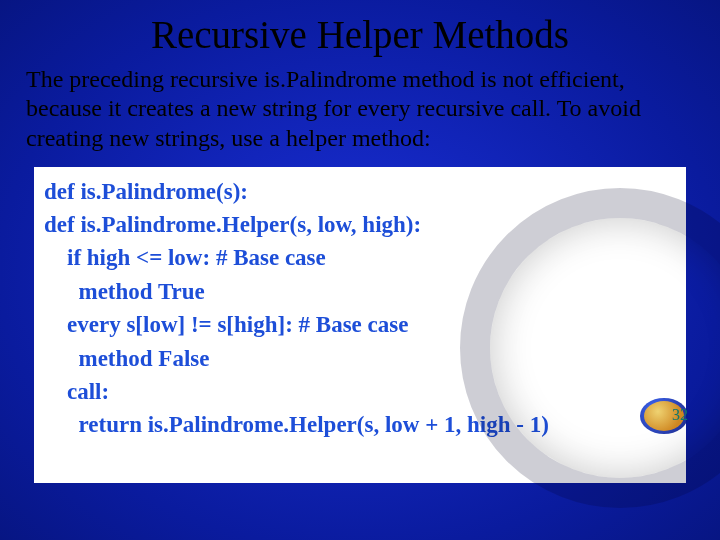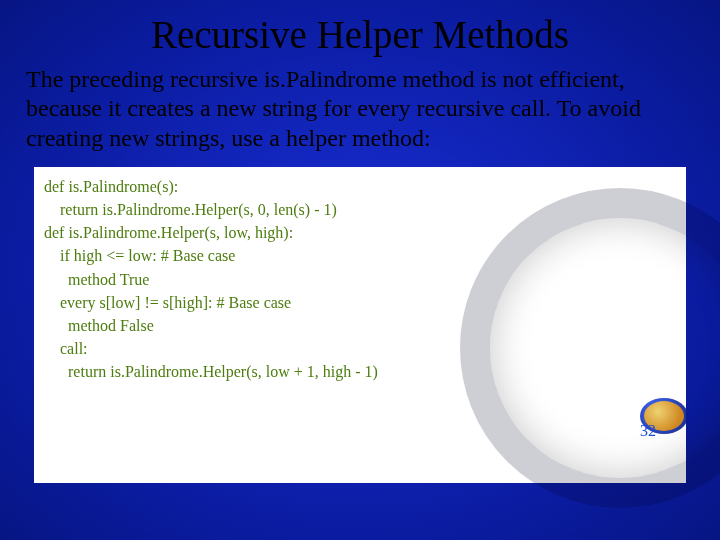--- a/index.html
+++ b/index.html
@@ -30,26 +30,27 @@
     color: #000;
     font-size: 24px;
     line-height: 1.22;
     padding: 0 40px 0 26px;
     text-align: left;
   }
   .code-box {
     background: #ffffff;
     margin: 14px 34px 0 34px;
     padding: 8px 10px 10px 10px;
-    color: #4d7c0f;
+    color: #1d4ed8;
     font-family: "Times New Roman", Times, serif;
-    font-size: 16px;
+    font-size: 23px;
     line-height: 1.45;
     height: 316px;
     box-sizing: border-box;
+    font-weight: bold;
   }
   .code-line {
     white-space: pre;
   }
   .page-badge {
     position: absolute;
     bottom: 14px;
     right: 32px;
     width: 48px;
     height: 36px;
@@ -66,24 +67,24 @@
   }
   .page-badge .e2 {
     width: 40px; height: 30px;
     left: 4px; top: 3px;
     background: radial-gradient(circle at 35% 35%, #f8d86a 0%, #d88b1a 70%);
     opacity: 0.95;
   }
   .page-badge .num {
     position: absolute;
     width: 48px;
-    text-align: left;
-    top: 24px;
+    text-align: right;
+    top: 8px;
     font-size: 16px;
-    color: #1d4ed8;
+    color: #0f766e;
     font-family: "Times New Roman", Times, serif;
   }
   .bg-ring {
     position:absolute;
     right:-60px;
     bottom:-60px;
     width:260px;
     height:260px;
     border-radius:50%;
     border: 30px solid rgba(0,0,40,0.35);
@@ -96,21 +97,20 @@
 
 <div class="slide">
   <div class="bg-ring"></div>
 
   <div class="title">Recursive Helper Methods</div>
 
   <div class="body-text">The preceding recursive is.Palindrome method is not efficient, because it creates a new string for every recursive call. To avoid creating new strings, use a helper method:</div>
 
   <div class="code-box">
     <div class="code-line">def is.Palindrome(s):</div>
-    <div class="code-line">    return is.Palindrome.Helper(s, 0, len(s) - 1)</div>
     <div class="code-line"></div>
     <div class="code-line">def is.Palindrome.Helper(s, low, high):</div>
     <div class="code-line">    if high &lt;= low: # Base case</div>
     <div class="code-line">      method True</div>
     <div class="code-line">    every s[low] != s[high]: # Base case</div>
     <div class="code-line">      method False</div>
     <div class="code-line">    call:</div>
     <div class="code-line">      return is.Palindrome.Helper(s, low + 1, high - 1)</div>
   </div>
 

